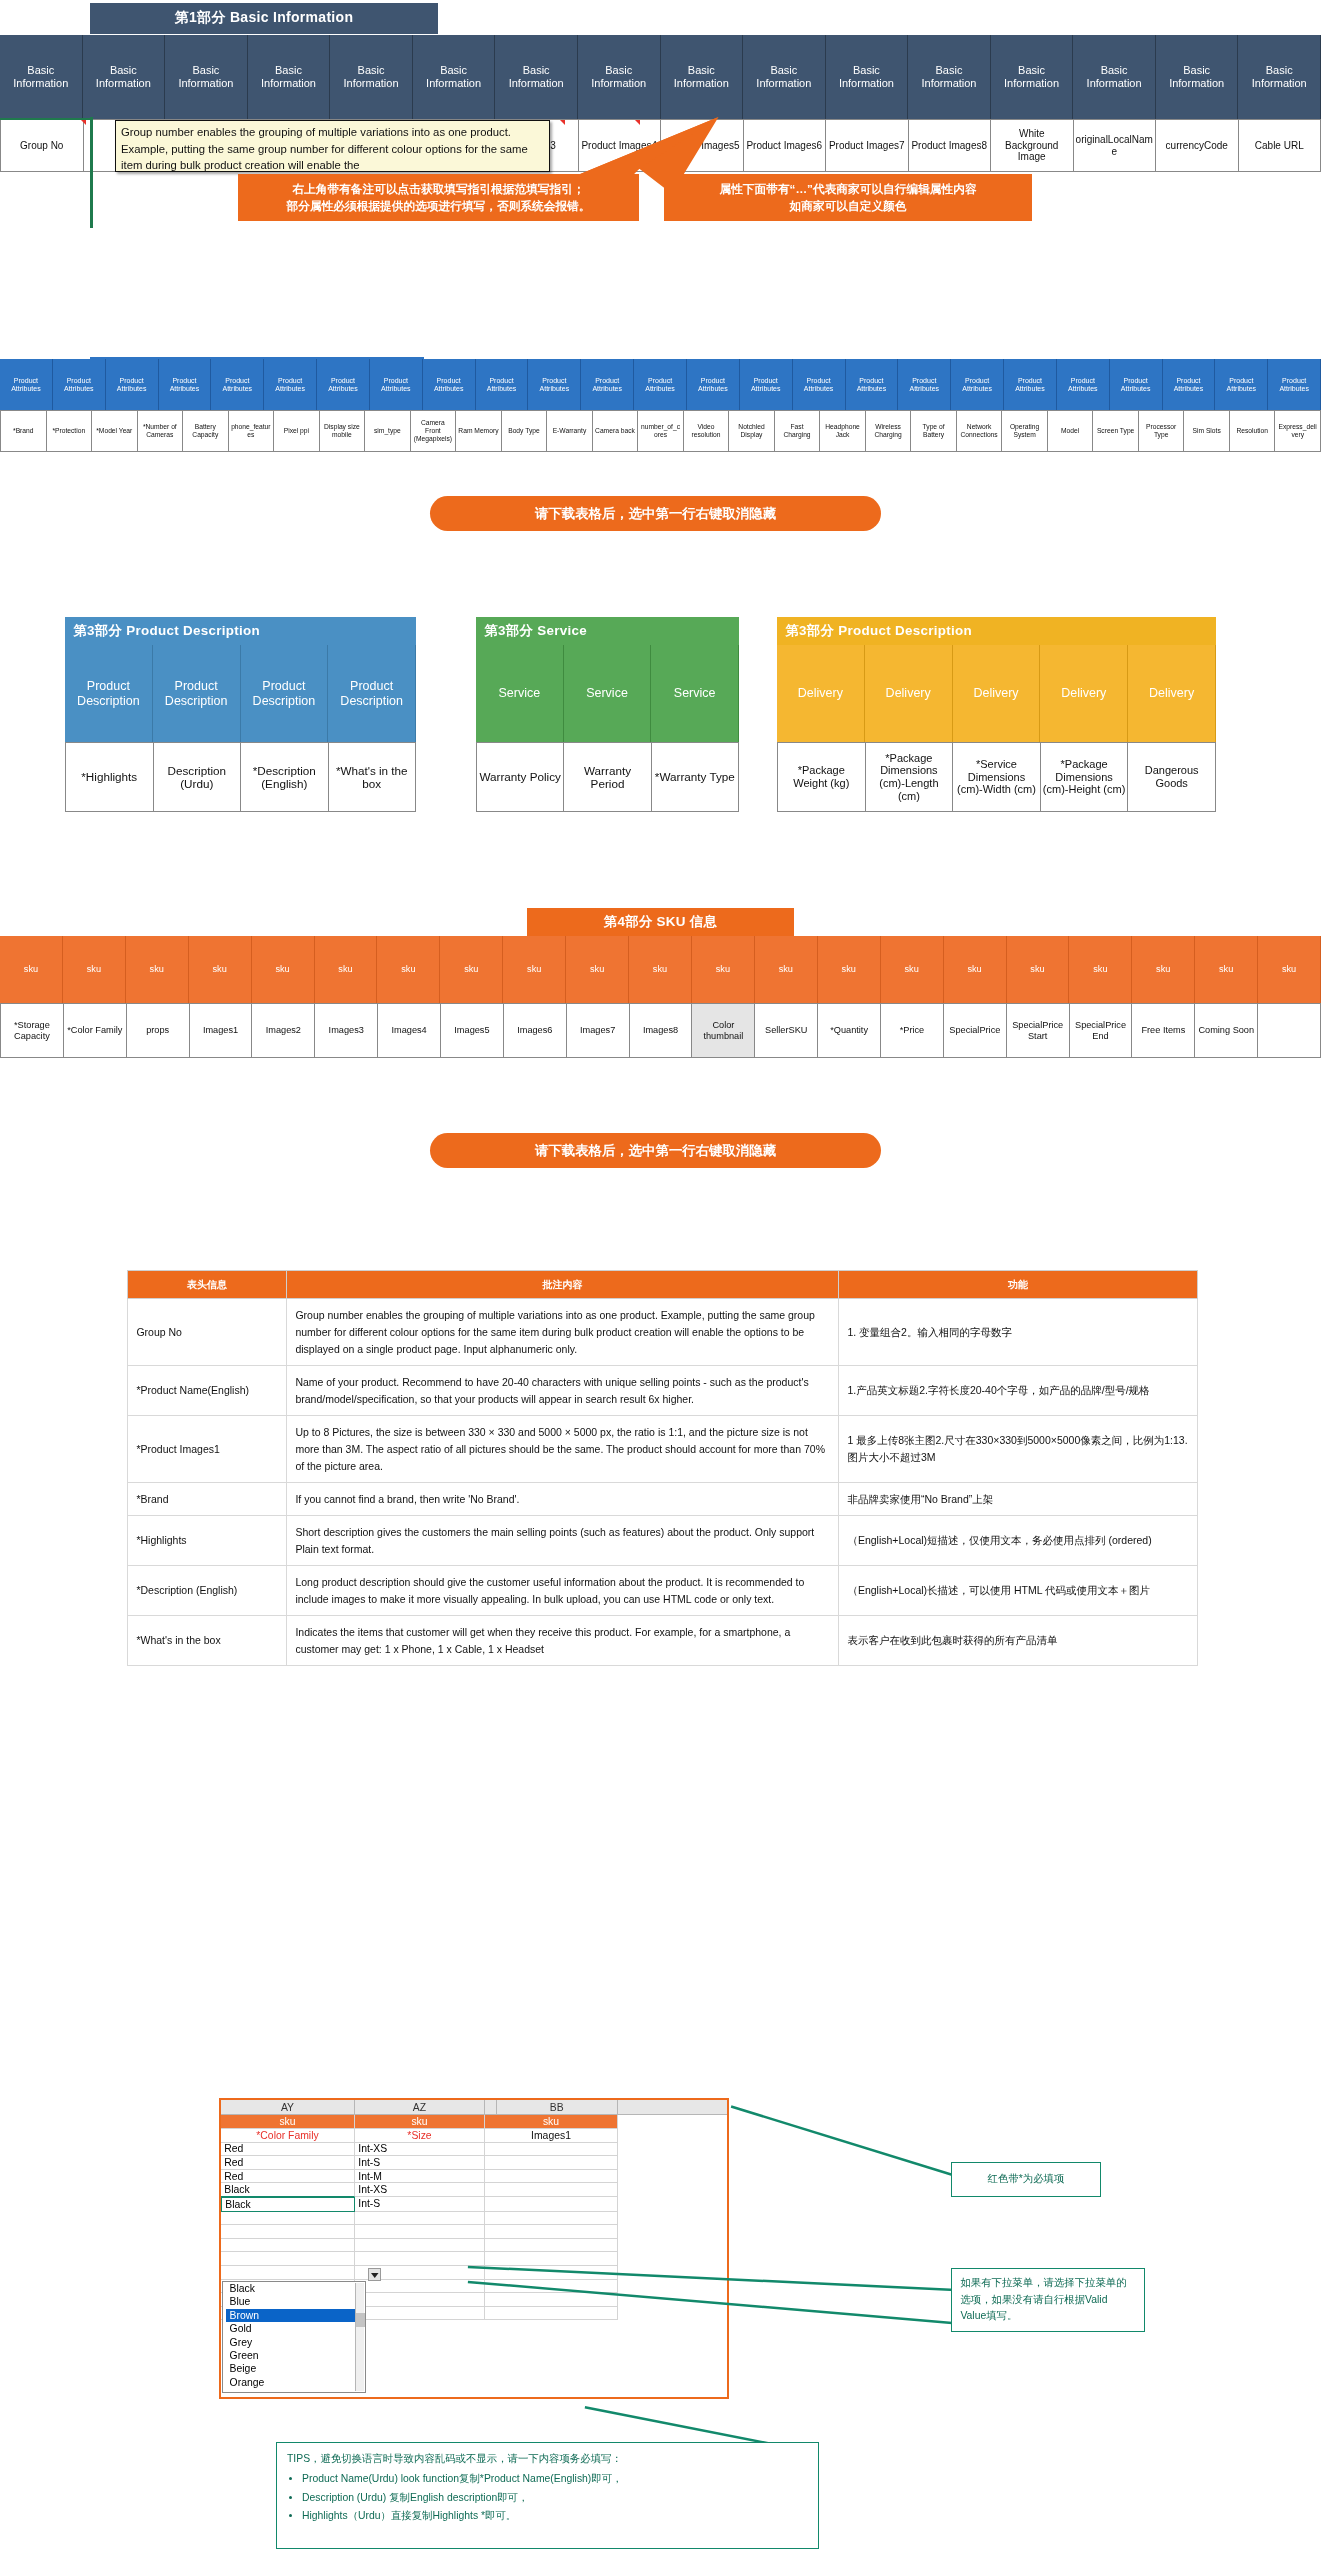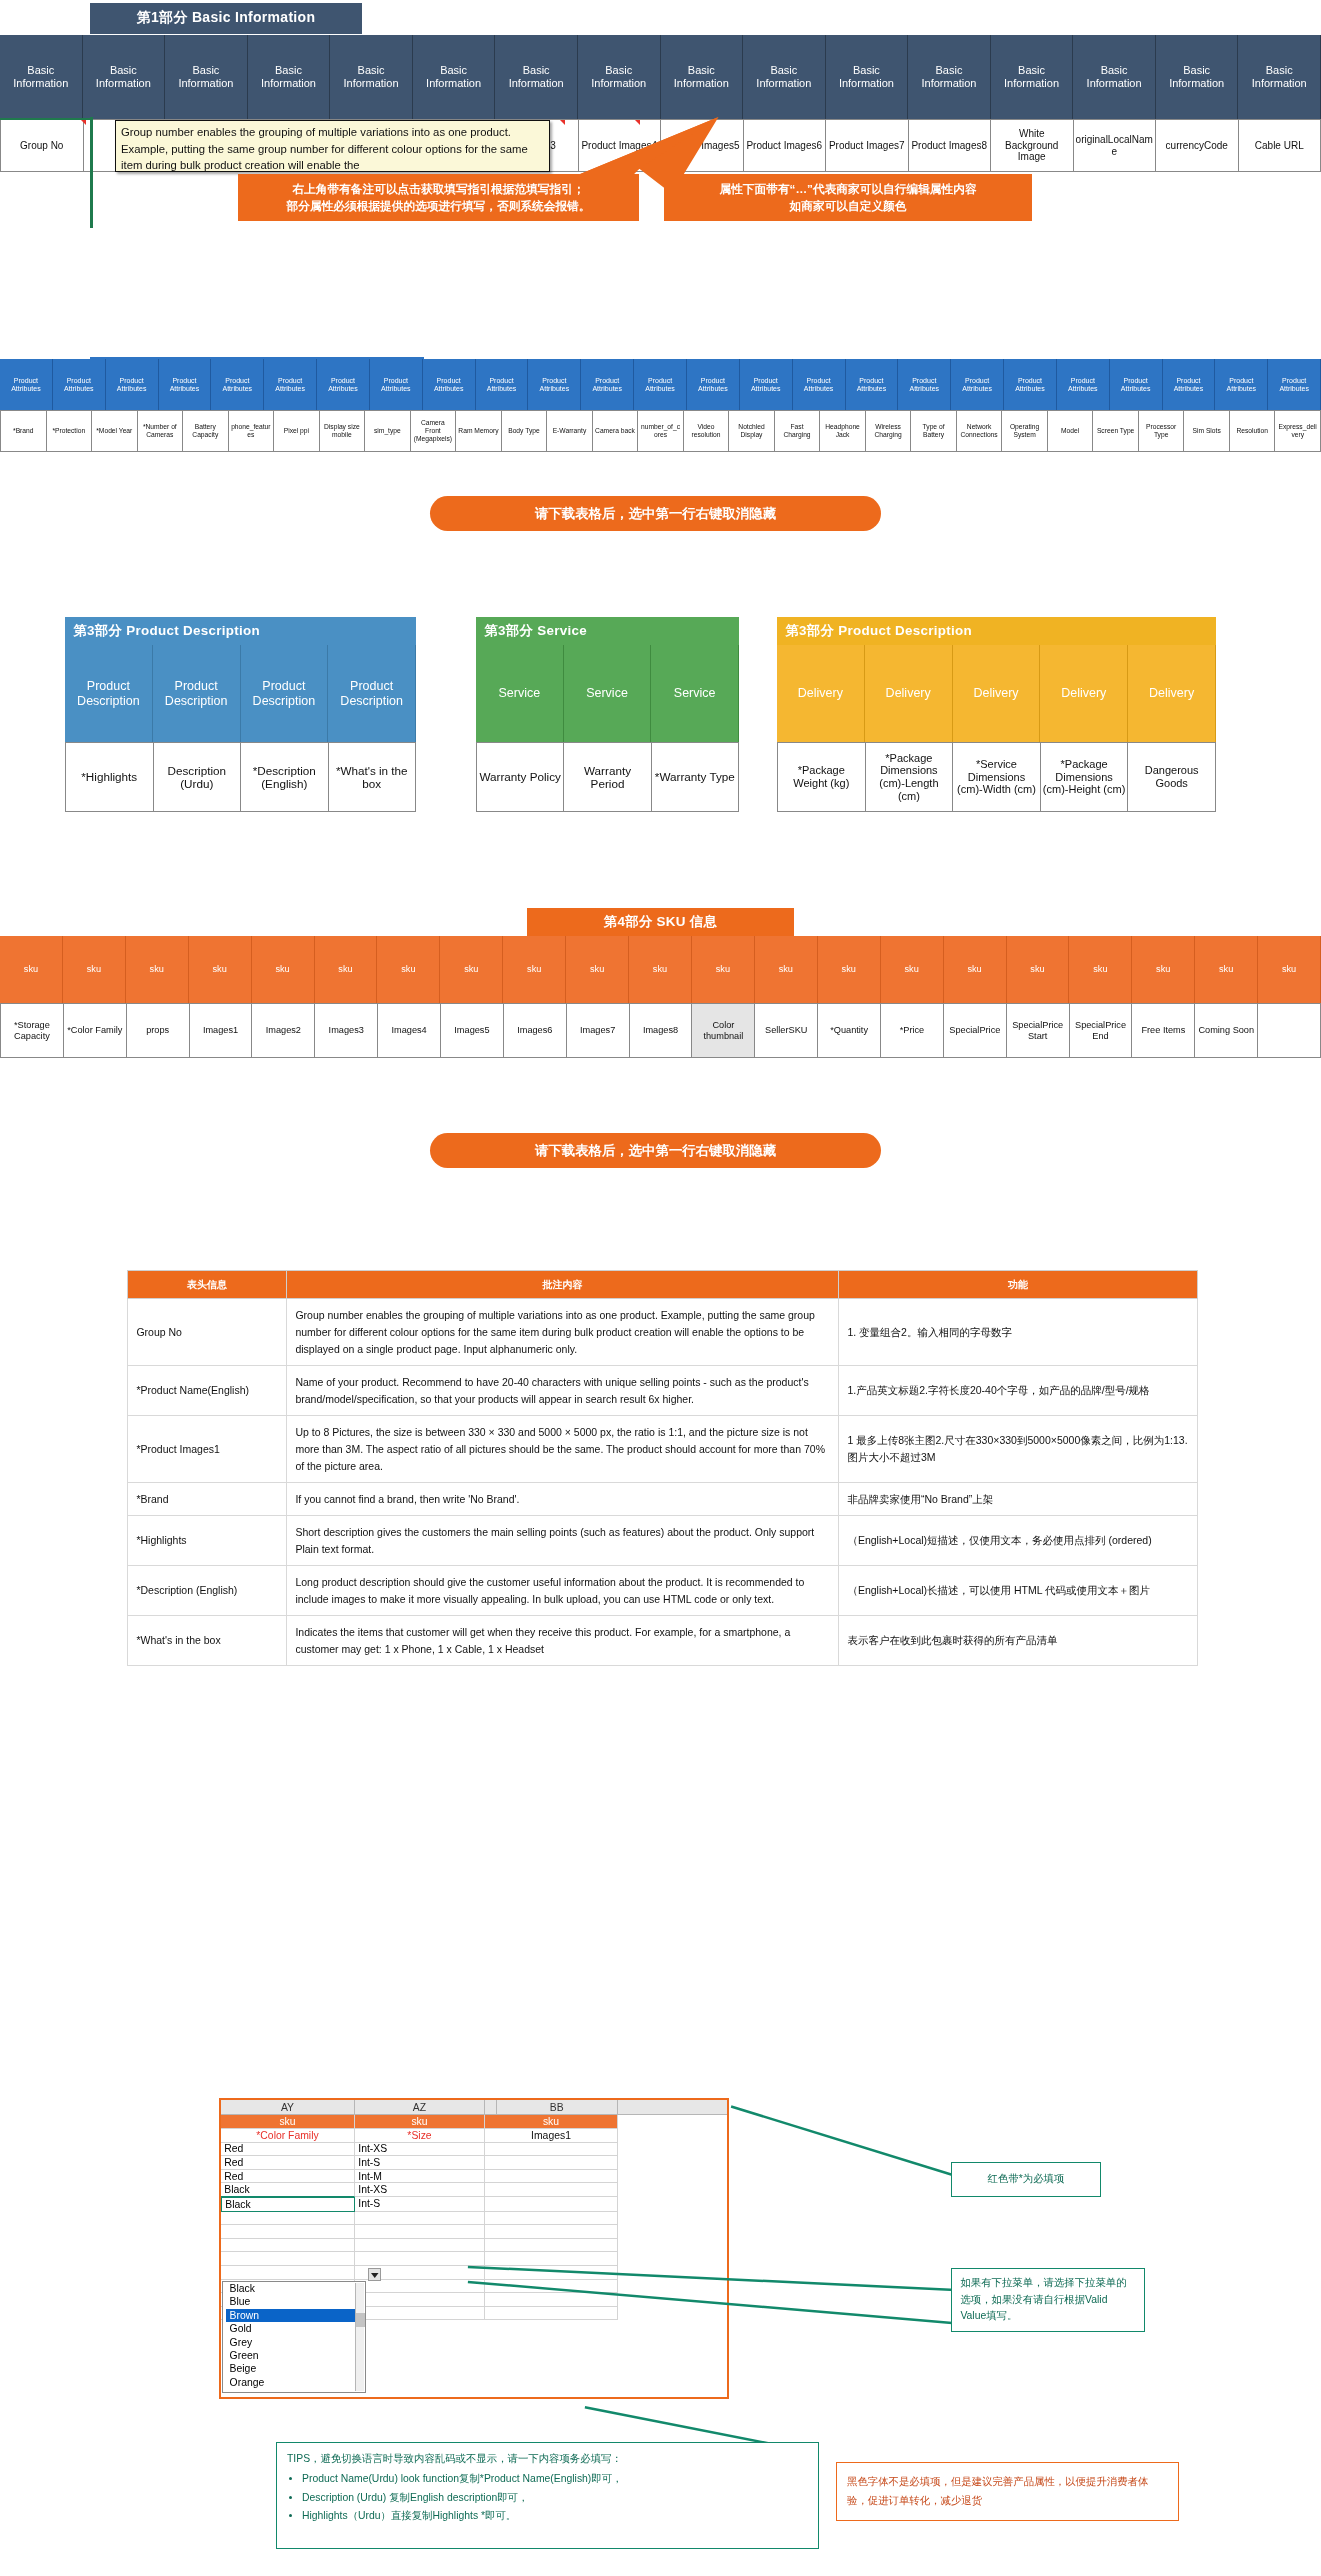--- a/index.html
+++ b/index.html
@@ -113,21 +113,21 @@
   .cal-green {
     position:absolute; background:#fff; border:1.7px solid #12896b; color:#0f6b55;
     font-size:10.4px; line-height:1.6; padding:5.9px 8.4px; text-align:center;
   }
 </style>
 </head>
 <body>
 
 <div class="wrap">
 
-  <div class="sec-title sec-dark" style="left:90px; top:2.5px; width:272px; height:31px; font-size:14px;">第1部分 Basic Information</div>
+  <div class="sec-title sec-dark" style="left:90px; top:2.5px; width:348px; height:31px; font-size:14px;">第1部分 Basic Information</div>
 
   <div class="strip" id="s1-head" style="left:0px; top:35px; width:1321px; height:84px;">
       <div class="cell hdr-dark" style="flex: 1 1 0px; font-size: 11px;">Basic Information</div>
       <div class="cell hdr-dark" style="flex: 1 1 0px; font-size: 11px;">Basic Information</div>
       <div class="cell hdr-dark" style="flex: 1 1 0px; font-size: 11px;">Basic Information</div>
       <div class="cell hdr-dark" style="flex: 1 1 0px; font-size: 11px;">Basic Information</div>
       <div class="cell hdr-dark" style="flex: 1 1 0px; font-size: 11px;">Basic Information</div>
       <div class="cell hdr-dark" style="flex: 1 1 0px; font-size: 11px;">Basic Information</div>
       <div class="cell hdr-dark" style="flex: 1 1 0px; font-size: 11px;">Basic Information</div>
       <div class="cell hdr-dark" style="flex: 1 1 0px; font-size: 11px;">Basic Information</div>
@@ -507,16 +507,15 @@
 
   <div class="tip-green" style="left:276px; top:2442px; width:543px; height:107px;">
     <div>TIPS，避免切换语言时导致内容乱码或不显示，请一下内容项务必填写：</div>
     <ul id="tips-list" style="margin:2.5px 0 0 0; padding-left:15px;">
         <li>Product Name(Urdu) look function复制*Product Name(English)即可，</li>
         <li>Description (Urdu) 复制English description即可，</li>
         <li>Highlights（Urdu）直接复制Highlights *即可。</li>
       </ul>
   </div>
 
-  <div class="tip-orange-box" style="left:836px; top:2462px; width:343px; height:59px; display:flex; align-items:center;">黑色字体不是必填项，但是建议完善产品属性，以便提升消费者体验，促进订单转化，减少退货</div>
 
 </div>
 
 
 </body></html>

